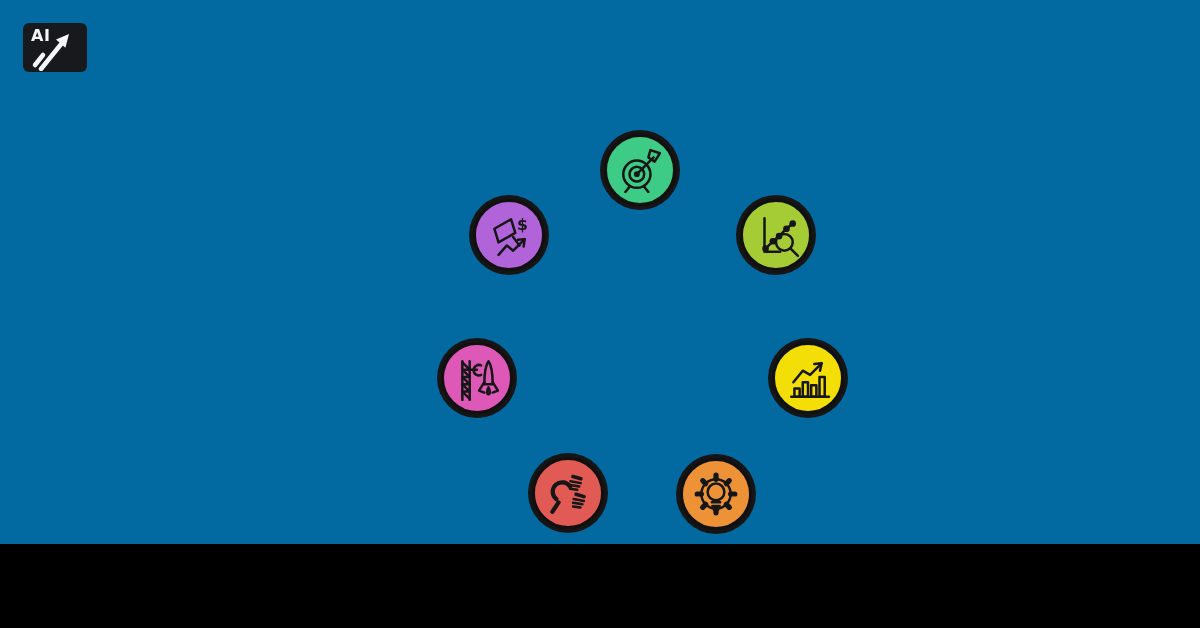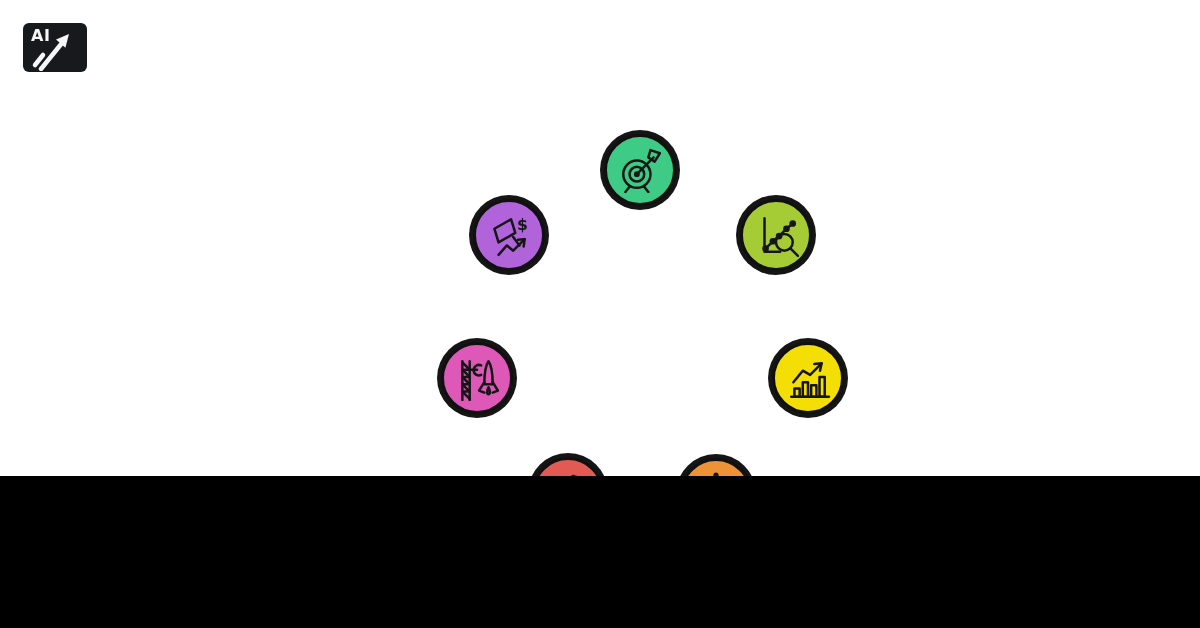--- a/index.html
+++ b/index.html
@@ -4,22 +4,22 @@
 <style>
   html, body {
     margin: 0;
     padding: 0;
     background: #000000;
     font-family: "DejaVu Sans", "Liberation Sans", sans-serif;
   }
   .canvas {
     position: relative;
     width: 1200px;
-    height: 476px;
-    background: #ffffff;
+    height: 544px;
+    background: #0369a1;
     overflow: hidden;
   }
 
   
   .logo-box {
     position: absolute;
     left: 23px;
     top: 23px;
     width: 64px;
     height: 49px;

